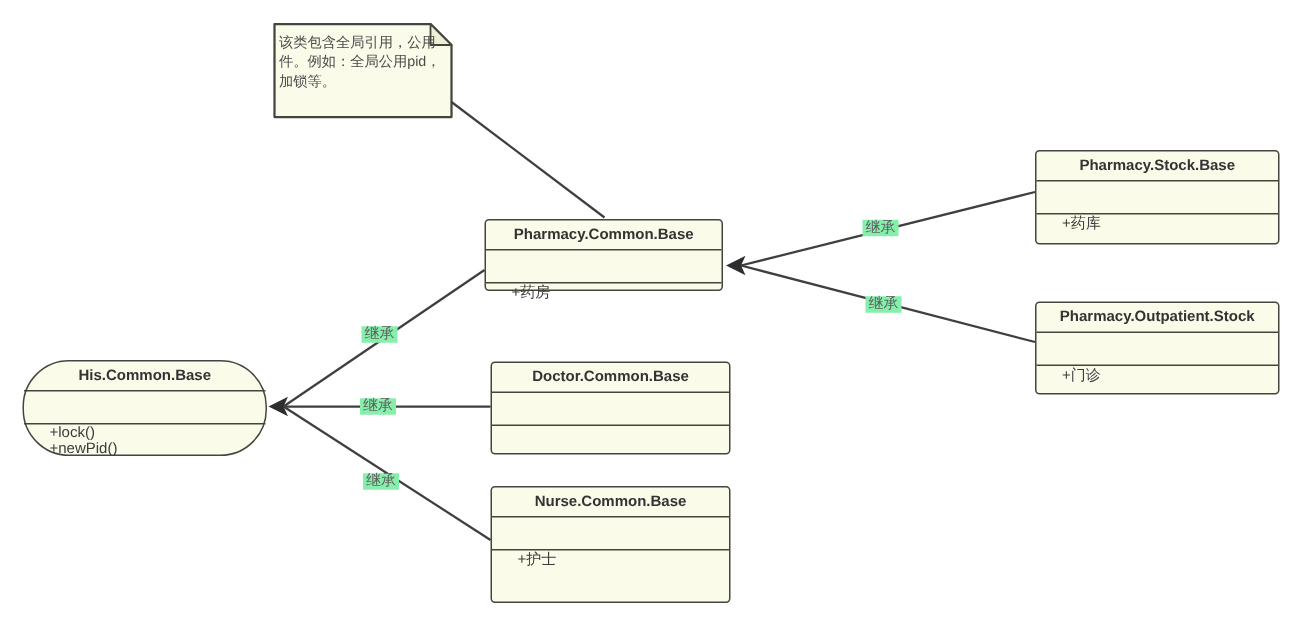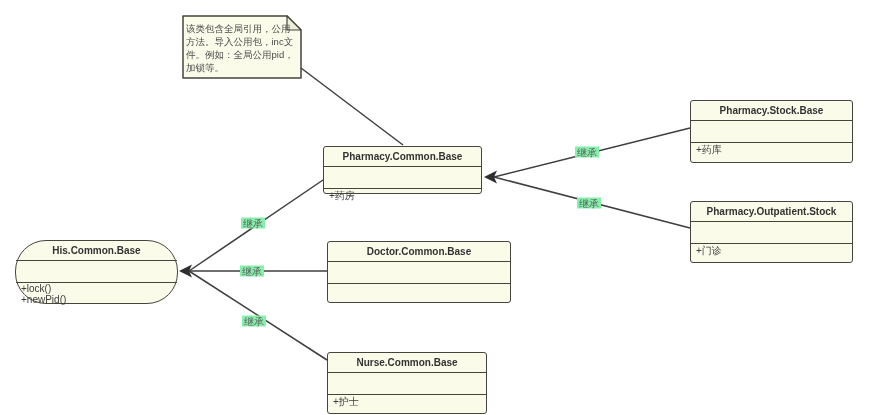--- a/index.html
+++ b/index.html
@@ -11,21 +11,21 @@
   .uml-class{
     position:absolute;display:flex;flex-direction:column;box-sizing:border-box;
     background:#fbfbea;border:1.5px solid #45453d;border-radius:3px;
   }
   .uml-title{
     flex:0 0 19px;display:flex;align-items:center;justify-content:center;
     font-size:10px;font-weight:bold;color:#333333;
     border-bottom:1.5px solid #45453d;
   }
   .uml-mid{flex:0 0 21px;border-bottom:1.5px solid #45453d;}
-  .uml-attrs{flex:1 1 auto;padding:2px 0 0 5px;}
+  .uml-attrs{flex:1 1 auto;padding:2px 0 0 5px;margin-left:12px;}
   .uml-attrs .attr{font-size:10px;line-height:10.5px;color:#3c3c3c;white-space:nowrap;}
   .note-text{
     position:absolute;left:186px;top:22px;width:112px;
     text-align:left;font-size:9.5px;line-height:13px;color:#4a4a4a;
   }
   .edge-label{
     position:absolute;transform:translate(-50%,-50%);
     font-size:10px;color:#5f5f5f;background:#86efac;padding:0 2px;line-height:11px;
     white-space:nowrap;
   }
@@ -49,21 +49,20 @@
     <polygon points="484,177 497,170.5 494,177 497,183.5" fill="#2e2e2e"></polygon>
 
     <line x1="189" y1="271" x2="323" y2="180" stroke="#3f3f3f" stroke-width="1.5"></line>
     <line x1="189" y1="271" x2="327" y2="271" stroke="#3f3f3f" stroke-width="1.5"></line>
     <line x1="189" y1="271" x2="327" y2="360" stroke="#3f3f3f" stroke-width="1.5"></line>
     <polygon points="179,271 192,264.5 189,271 192,277.5" fill="#2e2e2e"></polygon>
   </svg>
 
   <div class="note-text">
     <div>该类包含全局引用，公用</div>
-    <div>方法。导入公用包，inc文</div>
     <div>件。例如：全局公用pid，</div>
     <div>加锁等。</div>
   </div>
 
   <div class="uml-class" style="left:15px;top:240px;width:163px;height:64px;border-radius:31px;">
     <div class="uml-title">His.Common.Base</div>
     <div class="uml-mid"></div>
     <div class="uml-attrs" style="padding-top:1px;">
       <div class="attr">+lock()</div>
       <div class="attr">+newPid()</div>
@@ -71,26 +70,26 @@
   </div>
 
   <div class="uml-class" style="left:323px;top:146px;width:159px;height:48px;">
     <div class="uml-title">Pharmacy.Common.Base</div>
     <div class="uml-mid"></div>
     <div class="uml-attrs">
       <div class="attr">+药房</div>
     </div>
   </div>
 
-  <div class="uml-class" style="left:327px;top:241px;width:184px;height:62px;">
+  <div class="uml-class" style="left:327px;top:241px;width:160px;height:62px;">
     <div class="uml-title">Doctor.Common.Base</div>
     <div class="uml-mid"></div>
   </div>
 
-  <div class="uml-class" style="left:327px;top:352px;width:160px;height:62px;">
+  <div class="uml-class" style="left:327px;top:324px;width:160px;height:78px;">
     <div class="uml-title">Nurse.Common.Base</div>
     <div class="uml-mid"></div>
     <div class="uml-attrs">
       <div class="attr">+护士</div>
     </div>
   </div>
 
   <div class="uml-class" style="left:690px;top:100px;width:163px;height:63px;">
     <div class="uml-title">Pharmacy.Stock.Base</div>
     <div class="uml-mid"></div>

